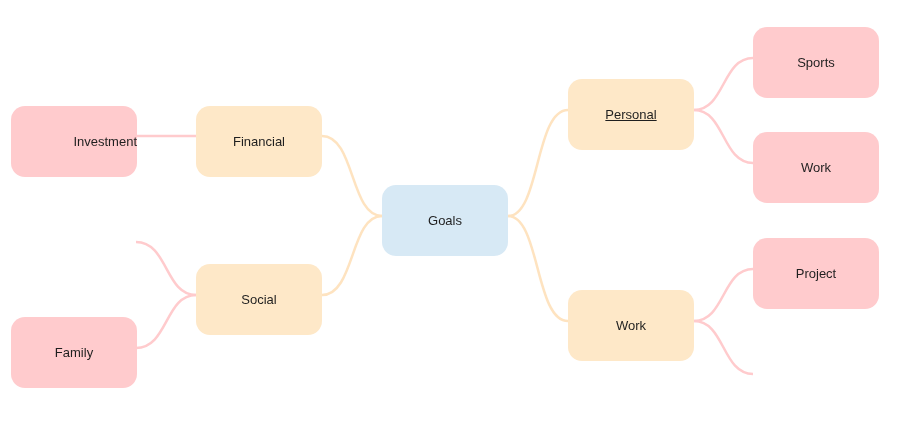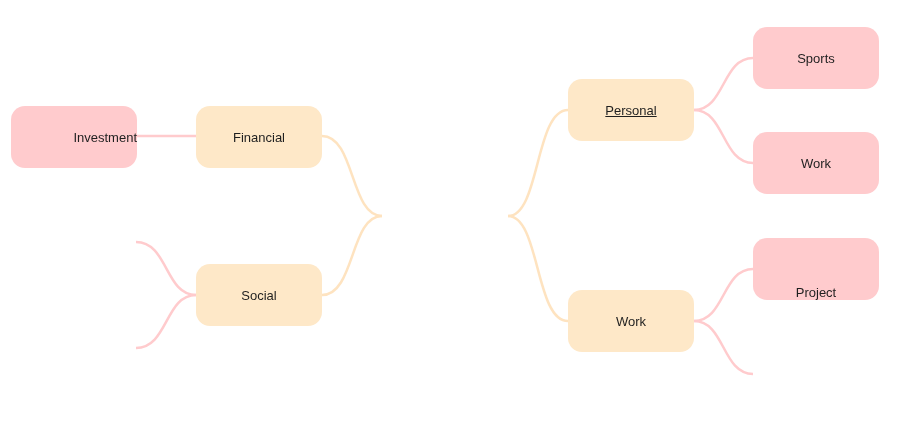--- a/index.html
+++ b/index.html
@@ -1,21 +1,21 @@
 <!DOCTYPE html>
 <html><head>
   <meta charset="utf-8">
   <style>
     html, body { margin: 0; padding: 0; background: #ffffff; }
     body { width: 900px; height: 440px; position: relative; overflow: hidden;
            font-family: "Liberation Sans", "DejaVu Sans", sans-serif; }
     .canvas { position: absolute; left: 0; top: 0; width: 900px; height: 440px; }
     svg.edges { position: absolute; left: 0; top: 0; width: 900px; height: 440px; pointer-events: none; }
     .node {
-      position: absolute; width: 126px; height: 62px; border-radius: 14px;
+      position: absolute; width: 126px; height: 71px; border-radius: 14px;
       display: flex; align-items: center; justify-content: center;
       font-size: 13px; color: #1f1f1f; box-sizing: border-box; cursor: pointer;
     }
     .node.root { background: #d7e9f5; }
     .node.branch { background: #fee8c8; }
     .node.leaf { background: #ffcbcd; }
   </style>
 </head>
 <body>
 
@@ -33,39 +33,45 @@
       <path d="M196 136 L 136 136"></path>
       <path d="M196 295 C 165 295, 168 242, 136 242"></path>
       <path d="M196 295 C 165 295, 168 348, 136 348"></path>
       <path d="M694 110 C 725 110, 722 58, 753 58"></path>
       <path d="M694 110 C 725 110, 722 163, 753 163"></path>
       <path d="M694 321 C 725 321, 722 269, 753 269"></path>
       <path d="M694 321 C 725 321, 722 374, 753 374"></path>
     </g>
   </svg>
 
+  <div class="node root" style="left:382px; top:185px;">
+    <span>Goals</span>
+  </div>
 
   <div class="node branch" style="left:196px; top:106px;">
     <span>Financial</span>
   </div>
   <div class="node branch" style="left:196px; top:264px;justify-content:center;">
     <span>Social</span>
   </div>
   <div class="node branch" style="left:568px; top:79px;text-decoration:underline;">
     <span>Personal</span>
   </div>
   <div class="node branch" style="left:568px; top:290px;">
     <span>Work</span>
   </div>
 
   <div class="node leaf" style="left:11px; top:106px;justify-content:flex-end;">
     <span>Investment</span>
   </div>
+  <div class="node leaf" style="left:11px; top:317px;">
+    <span>Family</span>
+  </div>
   <div class="node leaf" style="left:753px; top:27px;">
     <span>Sports</span>
   </div>
   <div class="node leaf" style="left:753px; top:132px;">
     <span>Work</span>
   </div>
-  <div class="node leaf" style="left:753px; top:238px;align-items:flex-end;">
+  <div class="node leaf" style="left:753px; top:238px;">
     <span>Project</span>
   </div>
 </div>
 
 </body></html>

